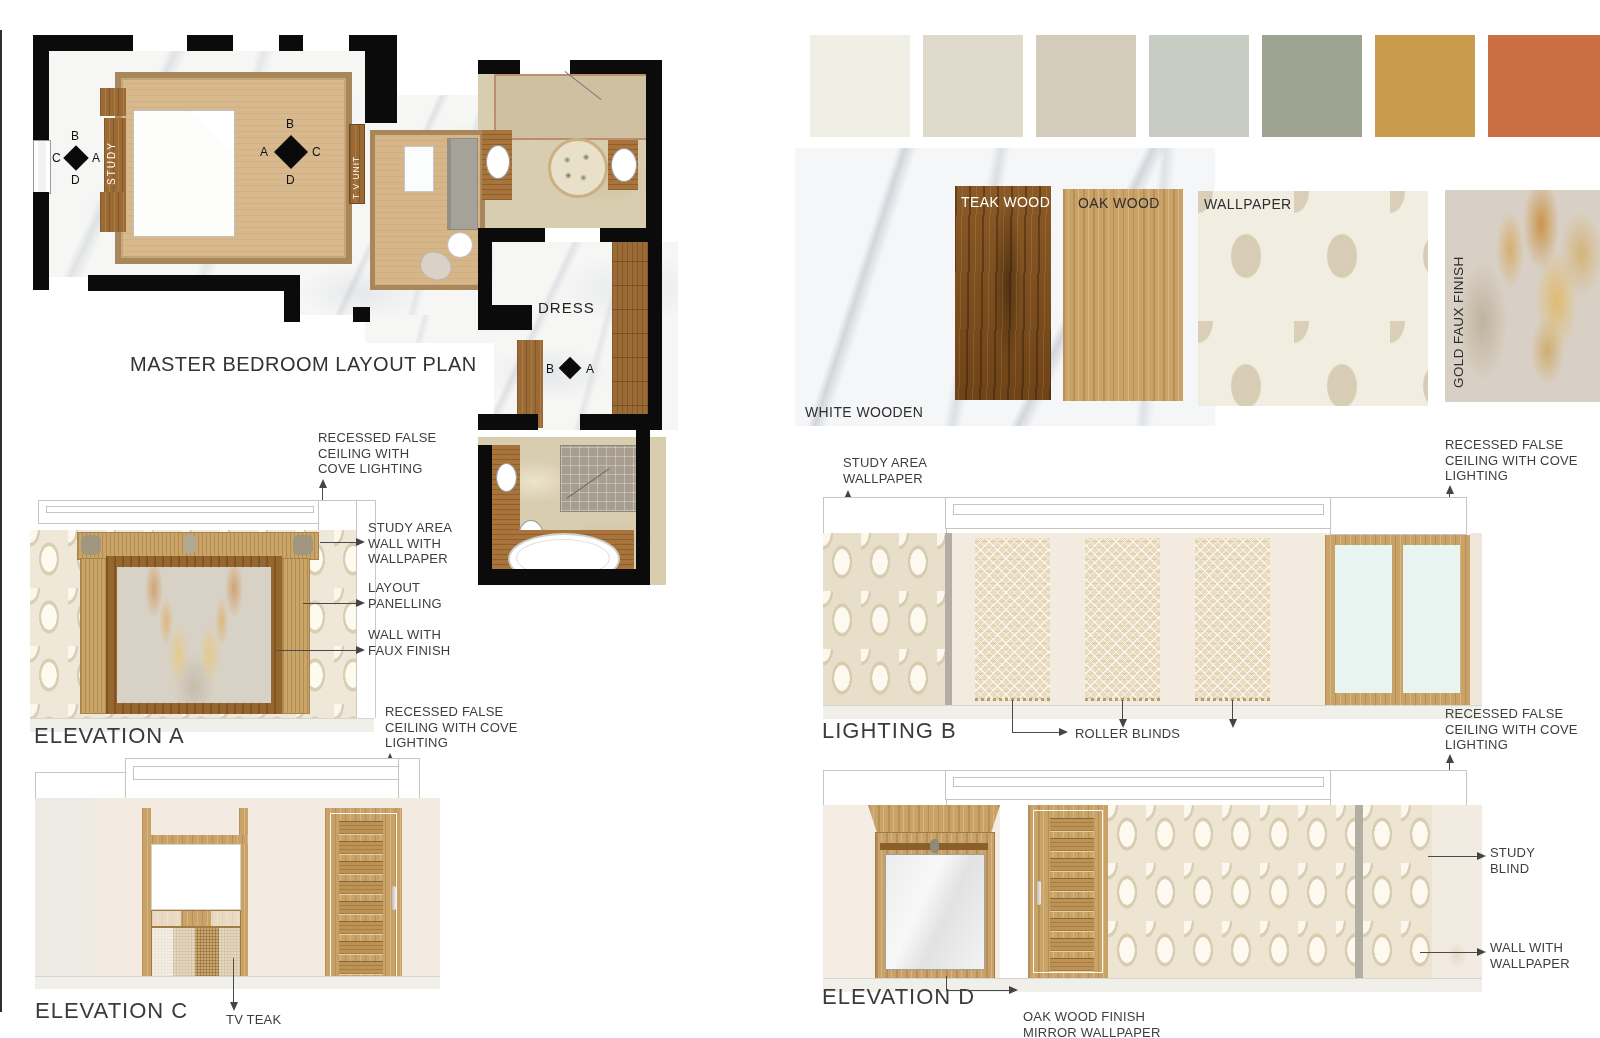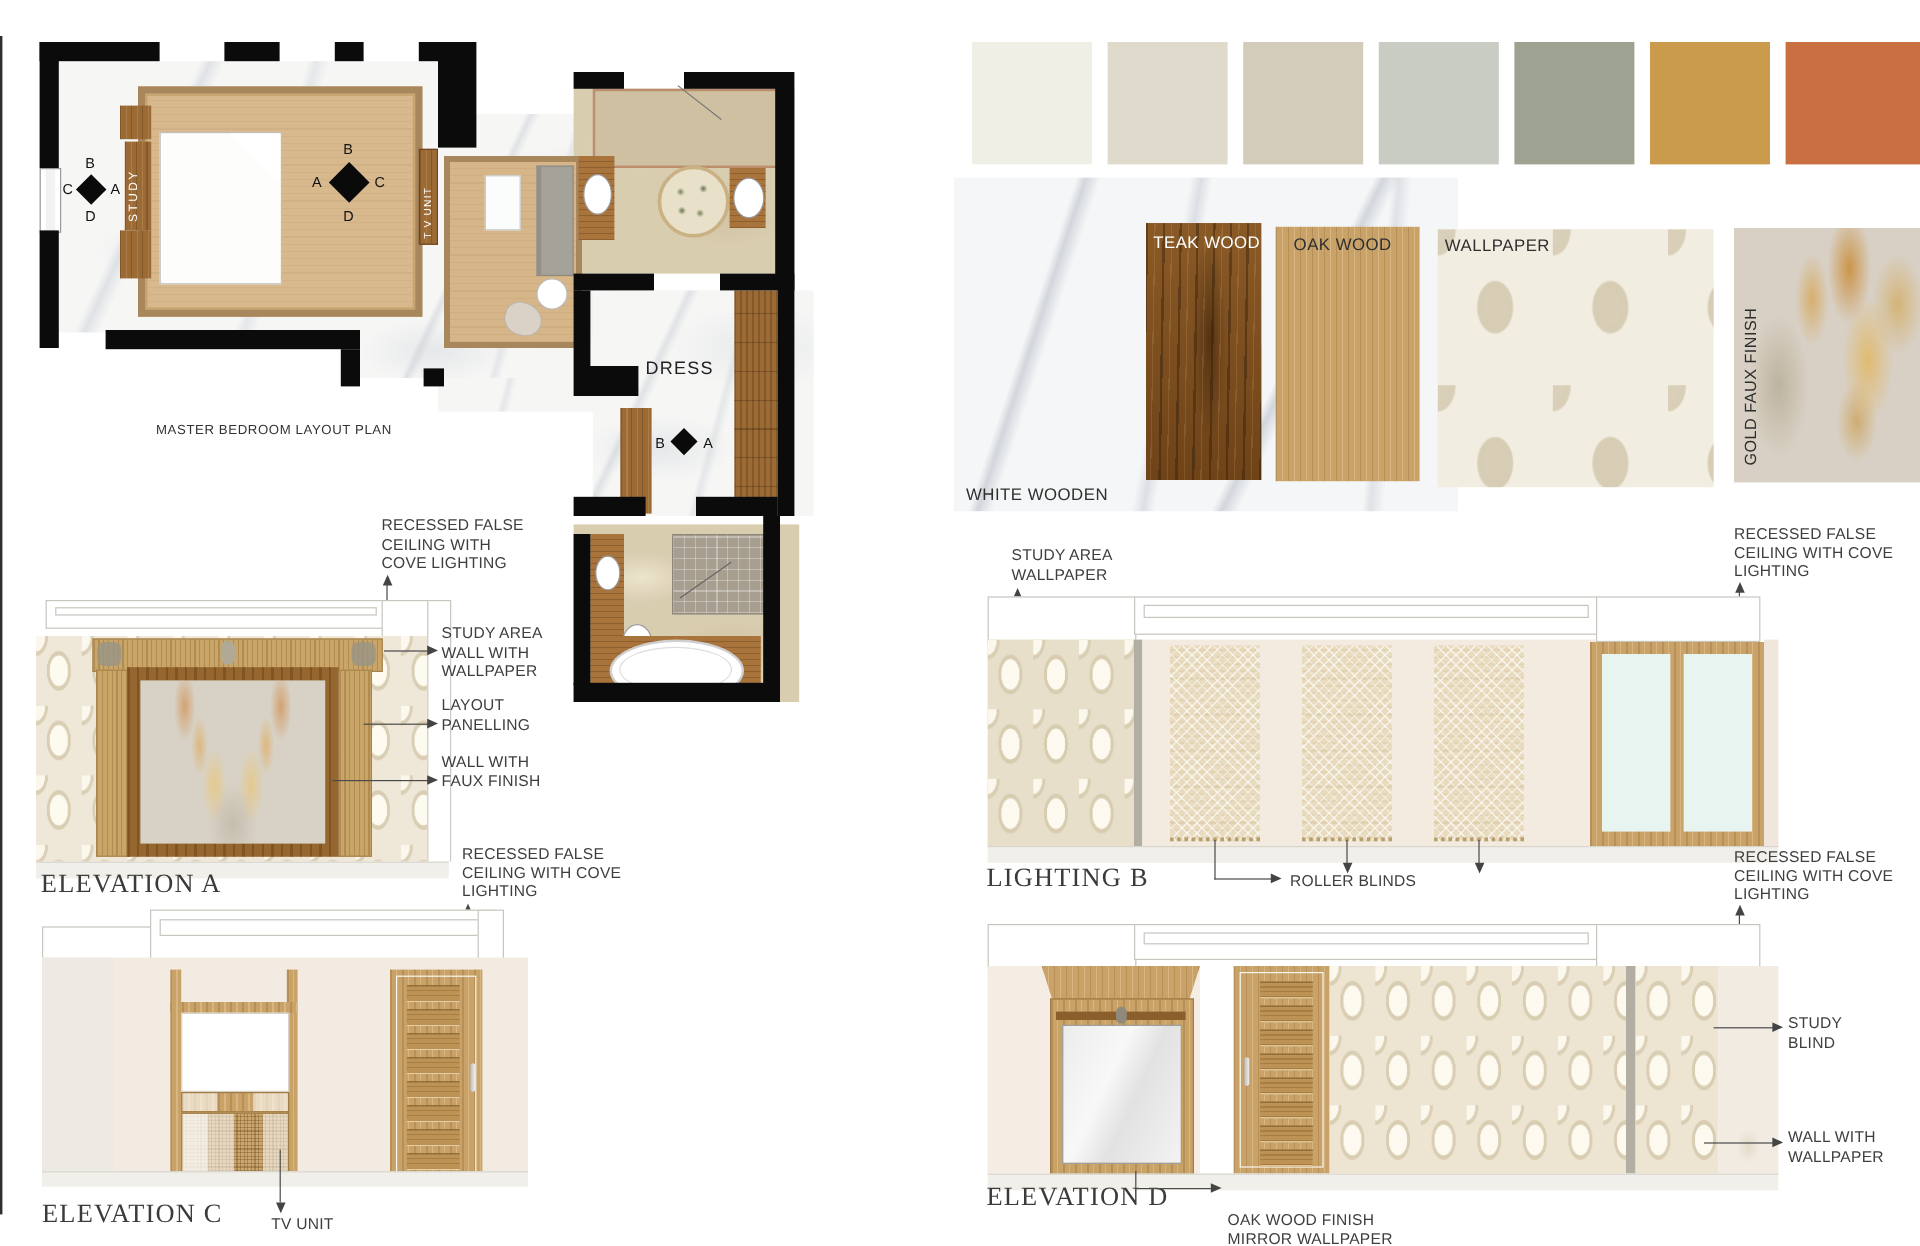--- a/index.html
+++ b/index.html
@@ -1,20 +1,20 @@
 <!DOCTYPE html>
 <html><head>
 <meta charset="utf-8">
 <style>
   html,body{margin:0;padding:0;background:#fff;}
   #board{position:relative;width:1600px;height:1038px;background:#fff;overflow:hidden;
          font-family:"Liberation Sans",sans-serif;}
   .abs{position:absolute;}
   .ann{font-size:13px;line-height:15.5px;color:#3e3e3e;letter-spacing:.2px;}
-  .ttl{font-size:22px;color:#3b3b3b;letter-spacing:1px;font-family:Liberation Serif, serif;}
+  .ttl{font-size:22px;color:#3b3b3b;letter-spacing:1px;}
   .wall{position:absolute;background:#0b0b0b;}
   .vtext{writing-mode:vertical-rl;transform:rotate(180deg);}
   
   .marble{background-color:#f6f6f5;background-image:
     linear-gradient(115deg,transparent 28%,rgba(196,202,209,.45) 30%,transparent 33%),
     linear-gradient(105deg,transparent 55%,rgba(200,206,213,.38) 57%,transparent 60%),
     radial-gradient(ellipse 90px 40px at 30% 70%,rgba(205,210,216,.4),transparent 70%),
     radial-gradient(ellipse 110px 50px at 75% 25%,rgba(205,210,216,.35),transparent 70%);}
   .whitemarble{background-color:#f5f6f7;background-image:
     linear-gradient(108deg,transparent 20%,rgba(175,183,193,.5) 21.5%,transparent 24%),
@@ -175,21 +175,21 @@
     <div class="wall" style="left:570px;top:195px;width:62px;height:14px;"></div>
     <div class="wall" style="left:618px;top:202px;width:14px;height:195px;"></div>
     <div class="wall" style="left:448px;top:209px;width:14px;height:63px;"></div>
     <div class="wall" style="left:448px;top:272px;width:54px;height:25px;"></div>
     <div class="wall" style="left:448px;top:381px;width:60px;height:16px;"></div>
     <div class="wall" style="left:550px;top:381px;width:68px;height:16px;"></div>
     <div class="wall" style="left:448px;top:412px;width:14px;height:126px;"></div>
     <div class="wall" style="left:448px;top:536px;width:172px;height:16px;"></div>
     <div class="wall" style="left:606px;top:397px;width:14px;height:155px;"></div>
 
-    <div class="abs" style="left:100px;top:320px;font-size:11px;letter-spacing:.5px;color:#333;">MASTER BEDROOM LAYOUT PLAN</div>
+    <div class="abs" style="left:100px;top:320px;font-size:20px;letter-spacing:.5px;color:#333;">MASTER BEDROOM LAYOUT PLAN</div>
   </div>
 
   <div class="abs" id="palette" style="left:810px;top:35px;width:790px;height:102px;">
     <div class="chip" style="left: 0px; background-color: rgb(240, 239, 229);"></div>
     <div class="chip" style="left: 113px; background-color: rgb(223, 218, 204);"></div>
     <div class="chip" style="left: 226px; background-color: rgb(212, 204, 187);"></div>
     <div class="chip" style="left: 339px; background-color: rgb(201, 204, 195);"></div>
     <div class="chip" style="left: 452px; background-color: rgb(157, 163, 144);"></div>
     <div class="chip" style="left: 565px; background-color: rgb(203, 155, 77);"></div>
     <div class="chip" style="left: 678px; width: 112px; background-color: rgb(201, 111, 66);"></div>
@@ -298,21 +298,21 @@
         <div class="panelbar"></div>
           <div class="panelbar"></div>
       </div>
       <div class="abs" style="left:67px;top:78px;width:4px;height:24px;background:linear-gradient(90deg,#bdbdbd,#efefef);border-radius:2px;"></div>
     </div>
     <div class="base" style="left:5px;top:276px;width:405px;height:12px;"></div>
 
     <div class="abs ttl" style="left:5px;top:298px;">ELEVATION C</div>
     <div class="lv" style="left:203px;top:258px;height:44px;"></div>
     <div class="ad" style="left:200px;top:302px;"></div>
-    <div class="abs ann" style="left:196px;top:312px;">TV UNIT</div>
+    <div class="abs ann" style="left:196px;top:312px;">TV TEAK</div>
   </div>
 
   <div class="abs" id="elevB" style="left:820px;top:430px;width:780px;height:322px;">
     <div class="abs ann" style="left:23px;top:25px;">
       <div>STUDY AREA</div>
       <div>WALLPAPER</div>
     </div>
     <div class="au" style="left:24px;top:60px;"></div>
     <div class="lv" style="left:27px;top:68px;height:26px;"></div>
 

